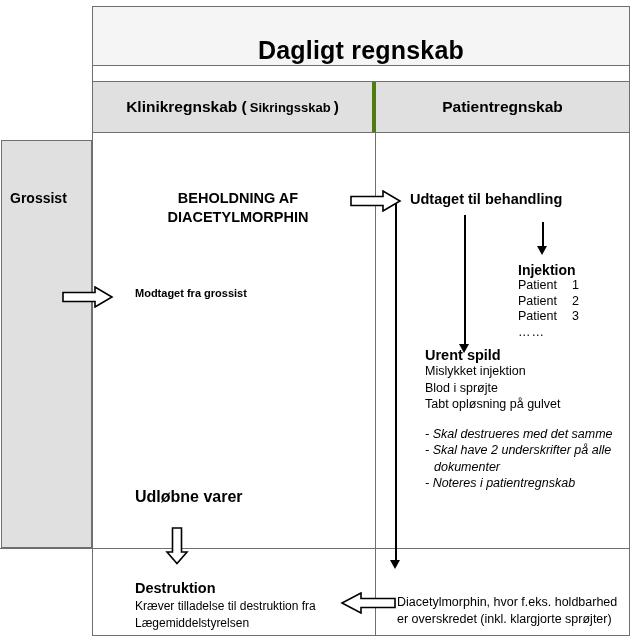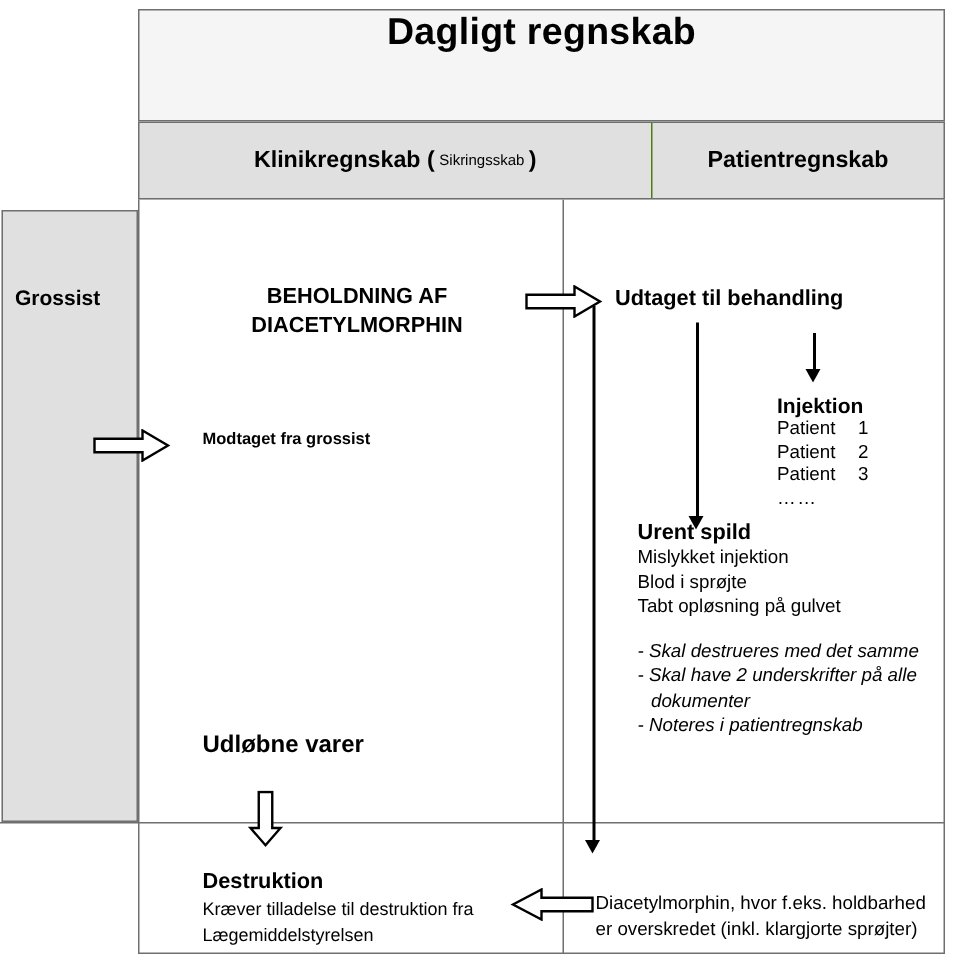--- a/index.html
+++ b/index.html
@@ -11,39 +11,39 @@
   }
 
   
   #frame{
     position:absolute;left:92px;top:6px;width:538px;height:630px;
     border:1px solid #6f6f6f;box-sizing:border-box;background:#ffffff;
   }
 
   
   #title-band{
-    position:absolute;left:92px;top:6px;width:538px;height:75px;
+    position:absolute;left:92px;top:6px;width:538px;height:60px;
     box-sizing:border-box;border:1px solid #6f6f6f;background:#f5f5f5;
-    display:flex;align-items:flex-start;justify-content:center;
+    display:flex;align-items:flex-end;justify-content:center;
   }
   #title-band .txt{font-size:25px;font-weight:bold;letter-spacing:.2px;}
 
   
   #col-band{
     position:absolute;left:92px;top:81px;width:538px;height:52px;
     box-sizing:border-box;border:1px solid #6f6f6f;background:#e0e0e0;
     display:flex;
   }
   #col-band .col{
     box-sizing:border-box;display:flex;align-items:center;justify-content:center;
     font-size:15.5px;font-weight:bold;height:100%;
   }
-  #col-left{width:342px;border-right:1px solid #4d7c0f;}
+  #col-left{width:283px;border-right:4px solid #4d7c0f;}
   #col-right{flex:1;}
-  #col-left .sub{font-size:10px;font-weight:normal;}
+  #col-left .sub{font-size:13px;font-weight:bold;}
 
   
   #vdiv{
     position:absolute;left:375px;top:133px;width:1px;height:503px;background:#6f6f6f;
   }
   
   #hdiv{
     position:absolute;left:0px;top:548px;width:630px;height:1px;background:#6f6f6f;
   }
 

